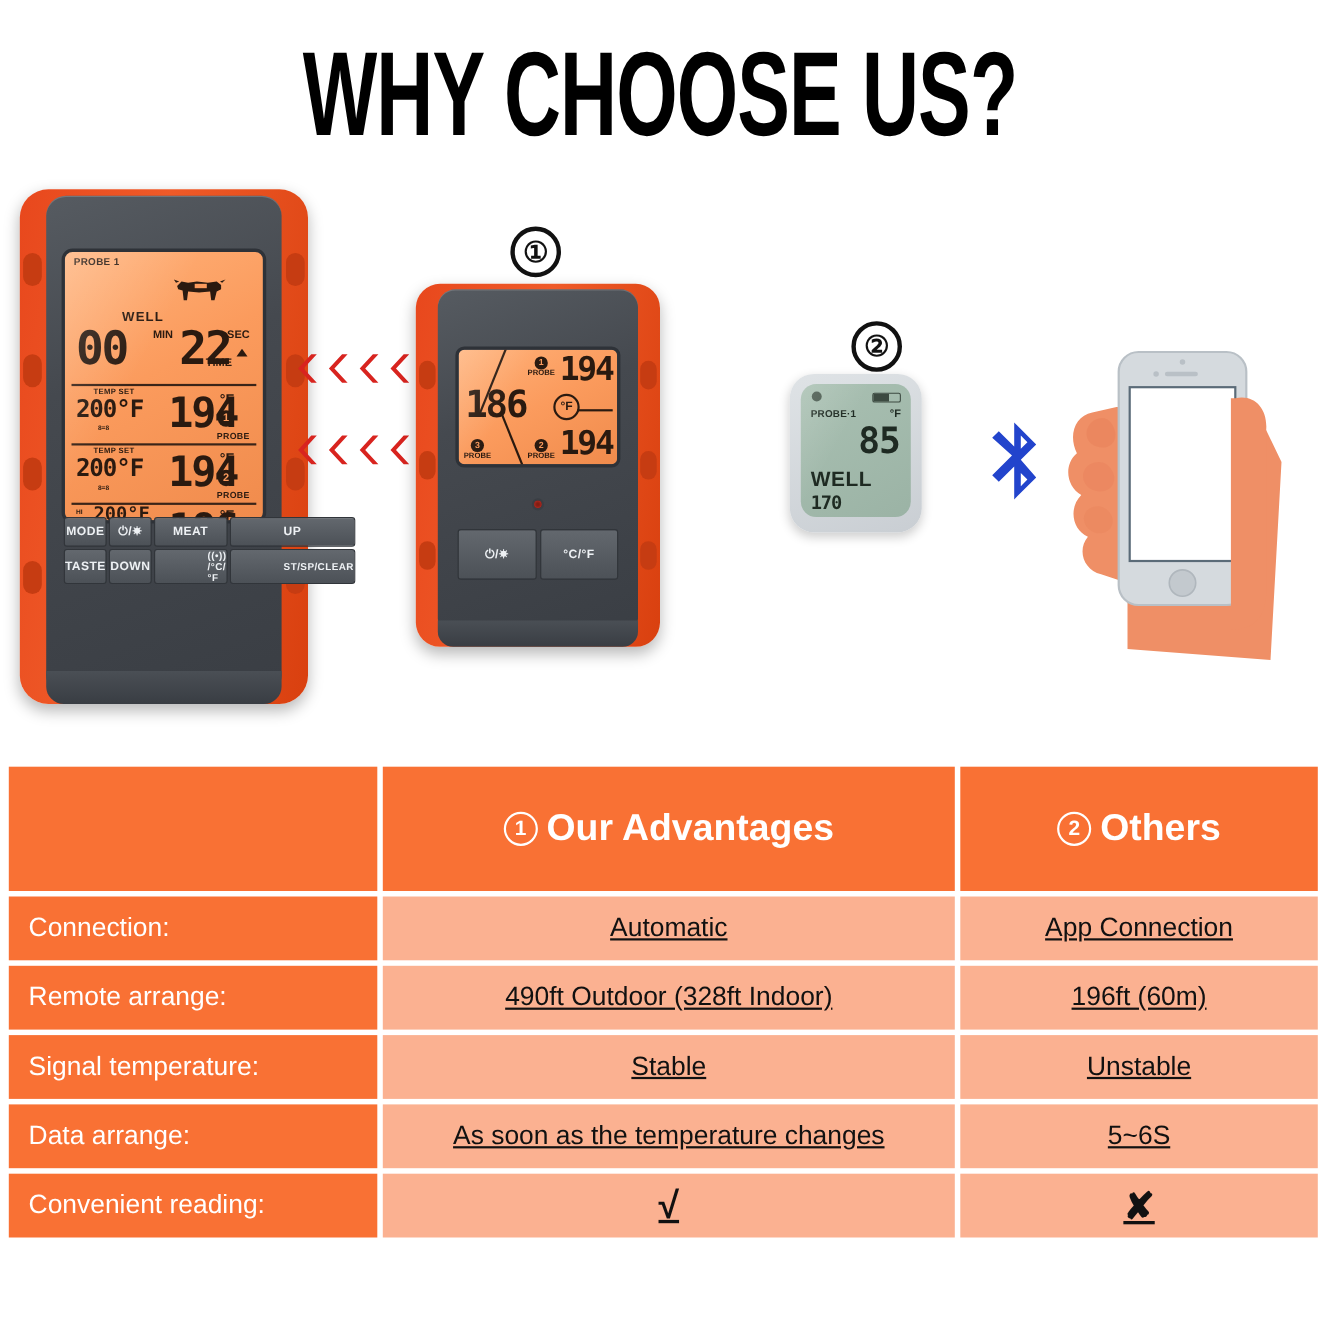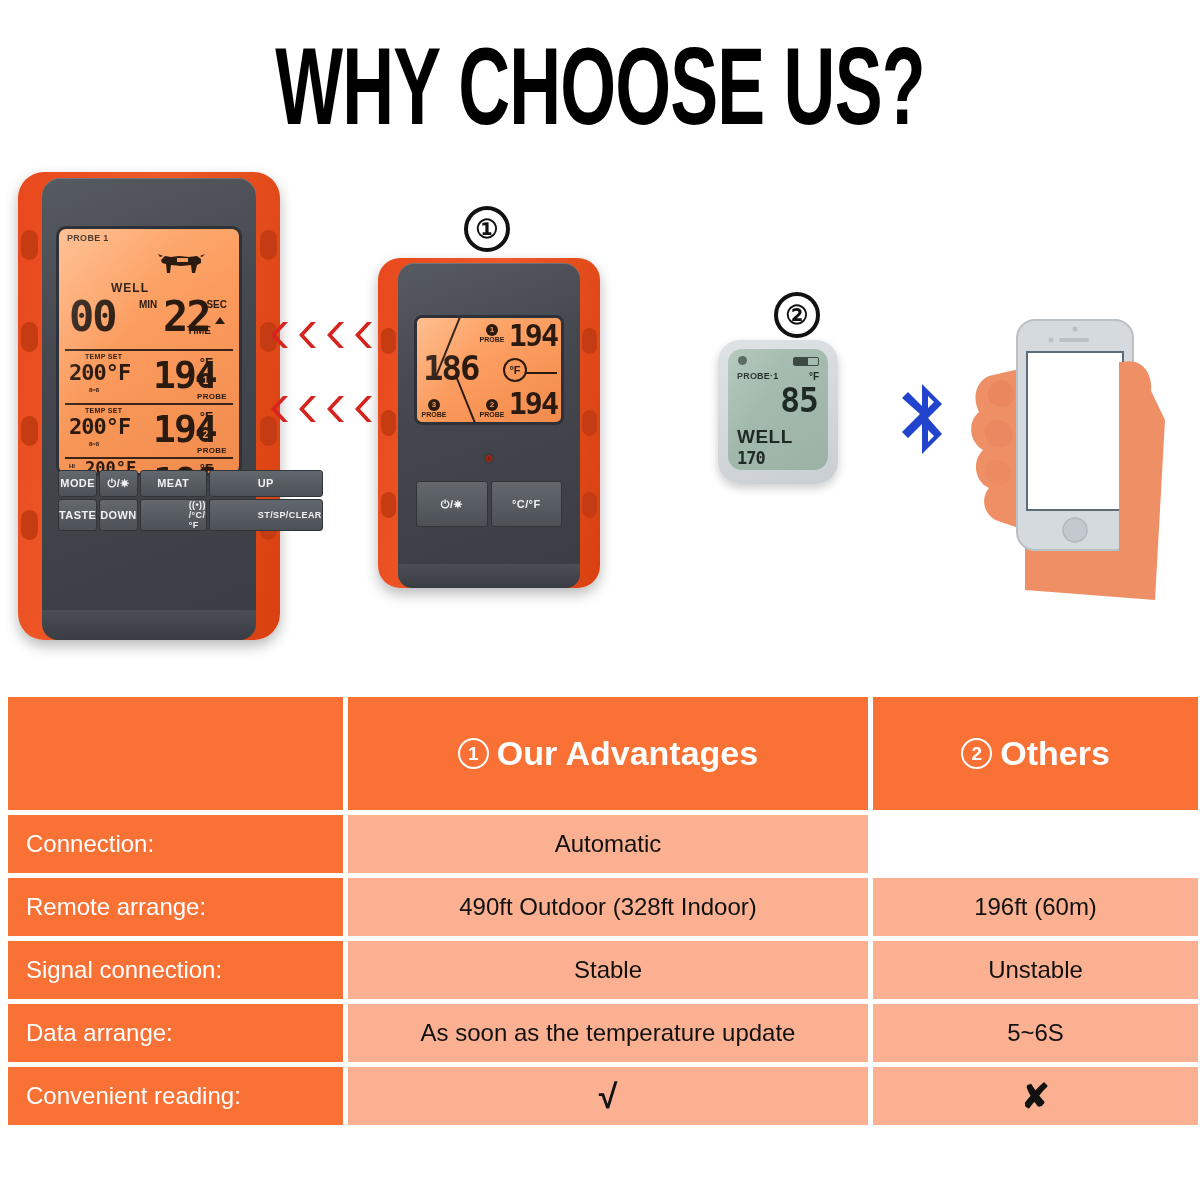--- a/index.html
+++ b/index.html
@@ -159,21 +159,21 @@
     width:31px;height:31px;border-radius:50%;border:2.5px solid #fff;
     font-size:19px; margin-right:8px; flex:none;
   }
   .hcell.blank { background:#f97134; }
   .lcell {
     background:#f97134; color:#fff; display:flex; align-items:center;
     padding-left:18px; font-size:24px; height:58px;
   }
   .vcell {
     background:#fbb191; color:#111; display:flex; align-items:center; justify-content:center;
-    font-size:24px; height:58px; text-align:center;
+    font-size:24px; height:58px; text-align:center;text-decoration:underline;
   }
   .vcell.mark { font-size:34px; font-weight:700; }
 </style>
 </head>
 <body>
 
 <div id="page">
 
   <div class="title">WHY CHOOSE US?</div>
 
@@ -388,37 +388,38 @@
       </div>
       <div class="hcell">
         <span class="circ">2</span>
         <span>Others</span>
       </div>
     </div>
 
     <div class="trow">
       <div class="lcell">Connection:</div>
       <div class="vcell">Automatic</div>
+      <div class="vcell">App Connection</div>
     </div>
 
     <div class="trow">
       <div class="lcell">Remote arrange:</div>
       <div class="vcell">490ft Outdoor (328ft Indoor)</div>
       <div class="vcell">196ft  (60m)</div>
     </div>
 
     <div class="trow">
-      <div class="lcell">Signal connection:</div>
+      <div class="lcell">Signal temperature:</div>
       <div class="vcell">Stable</div>
       <div class="vcell">Unstable</div>
     </div>
 
     <div class="trow">
       <div class="lcell">Data arrange:</div>
-      <div class="vcell">As soon as the temperature update</div>
+      <div class="vcell">As soon as the temperature changes</div>
       <div class="vcell">5~6S</div>
     </div>
 
     <div class="trow">
       <div class="lcell">Convenient reading:</div>
       <div class="vcell mark">√</div>
       <div class="vcell mark">✘</div>
     </div>
 
   </div>

